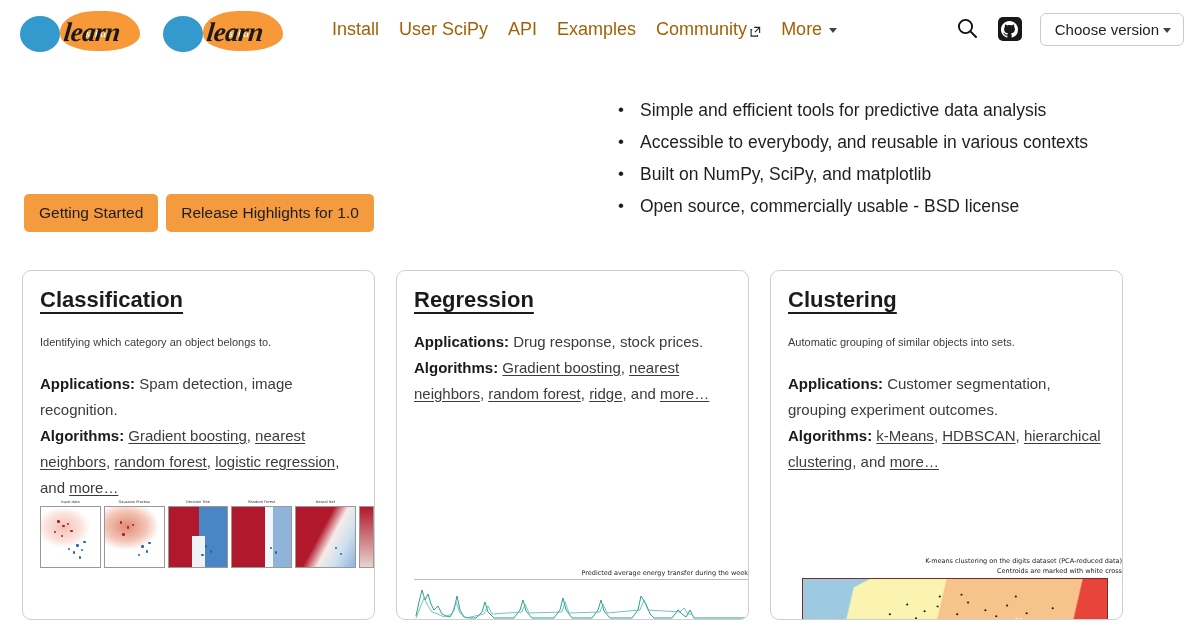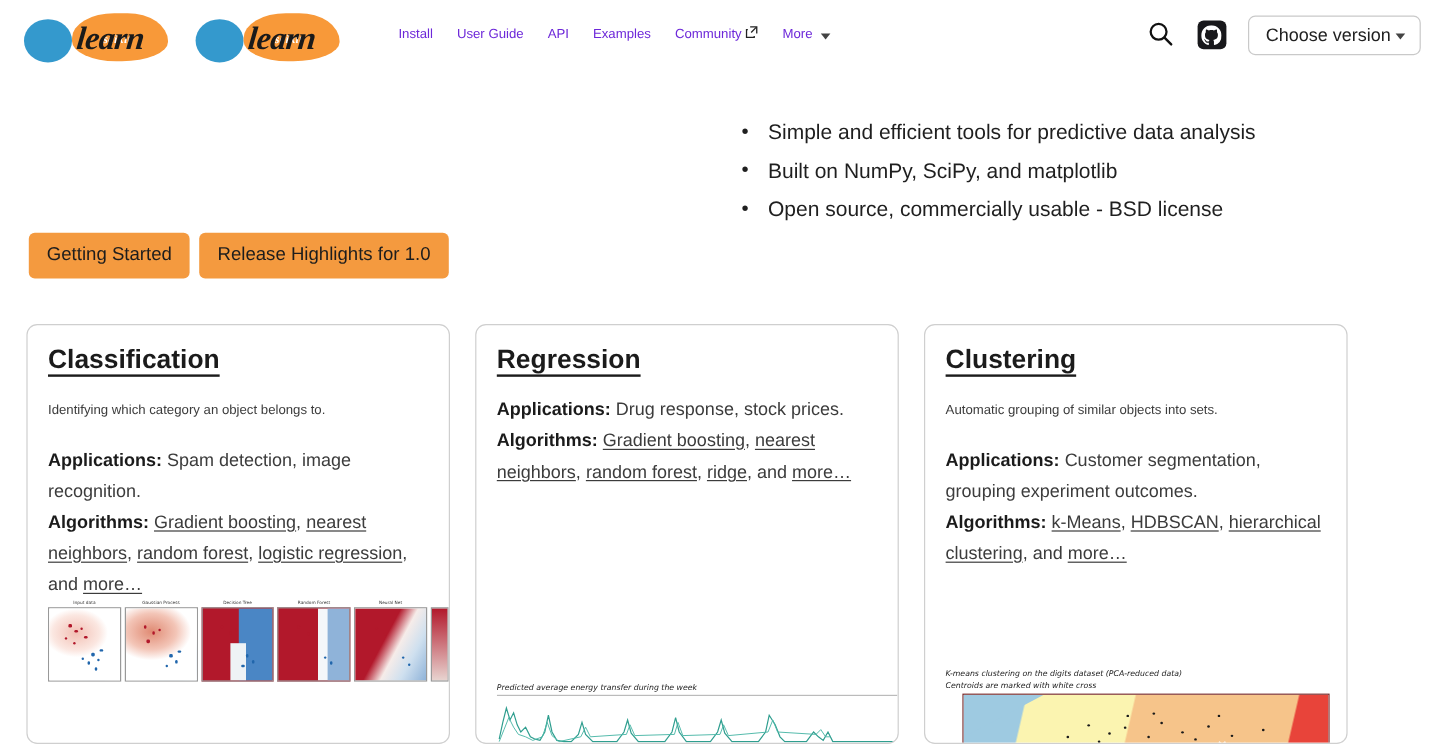--- a/index.html
+++ b/index.html
@@ -70,22 +70,22 @@
     transform: skewX(-6deg);
   }
 
   .nav-links {
     display: flex;
     align-items: center;
     margin-left: 16px;
     gap: 0;
   }
   .nav-link {
-    font-size: 11px;
-    color: #6d28d9;
+    font-size: 18px;
+    color: #a16207;
     text-decoration: none;
     padding: 6px 10px;
     white-space: nowrap;
     display: inline-flex;
     align-items: center;
     gap: 3px;
     cursor: pointer;
   }
   .ext-icon { display: inline-block; width: 11px; height: 11px; position: relative; top: -3px; }
   .caret {
@@ -237,26 +237,25 @@
   .thumb {
     position: absolute;
     left: 17px;
     right: 0;
     bottom: 0;
     height: 120px;
     overflow: hidden;
   }
   .thumb-title {
     font-size: 6.5px;
-    text-align: left;
+    text-align: right;
     color: #222;
     font-family: "DejaVu Sans", sans-serif;
     line-height: 8px;
     padding-top: 2px;
-    font-style: italic;
   }
 
   
   .clf-strip { display: flex; gap: 3px; padding-top: 1px; }
   .clf-cell { width: 64px; }
   .clf-cap {
     font-size: 3.6px;
     text-align: center;
     color: #333;
     height: 6px;
@@ -296,21 +295,21 @@
       <span class="scikit-txt">scikit</span>
       <span class="learn-txt">learn</span>
     </a>
   </div>
 
   <nav class="nav-links">
     <a class="nav-link" href="#">
         <span>Install</span>
       </a>
     <a class="nav-link" href="#">
-        <span>User Guide</span>
+        <span>User SciPy</span>
       </a>
     <a class="nav-link" href="#">
         <span>API</span>
       </a>
     <a class="nav-link" href="#">
         <span>Examples</span>
       </a>
     <a class="nav-link" href="#">
       <span>Community</span>
       <span class="ext-icon">
@@ -353,20 +352,21 @@
 <section class="hero">
   <div class="hero-left">
     <div class="hero-buttons">
       <button class="btn-orange">Getting Started</button>
       <button class="btn-orange">Release Highlights for 1.0</button>
     </div>
   </div>
   <div class="hero-right">
     <ul class="hero-list">
       <li>Simple and efficient tools for predictive data analysis</li>
+      <li>Accessible to everybody, and reusable in various contexts</li>
       <li>Built on NumPy, SciPy, and matplotlib</li>
       <li>Open source, commercially usable - BSD license</li>
     </ul>
   </div>
 </section>
 
 <section class="cards">
 
   <div class="card">
     <a class="card-title" href="#">Classification</a>

